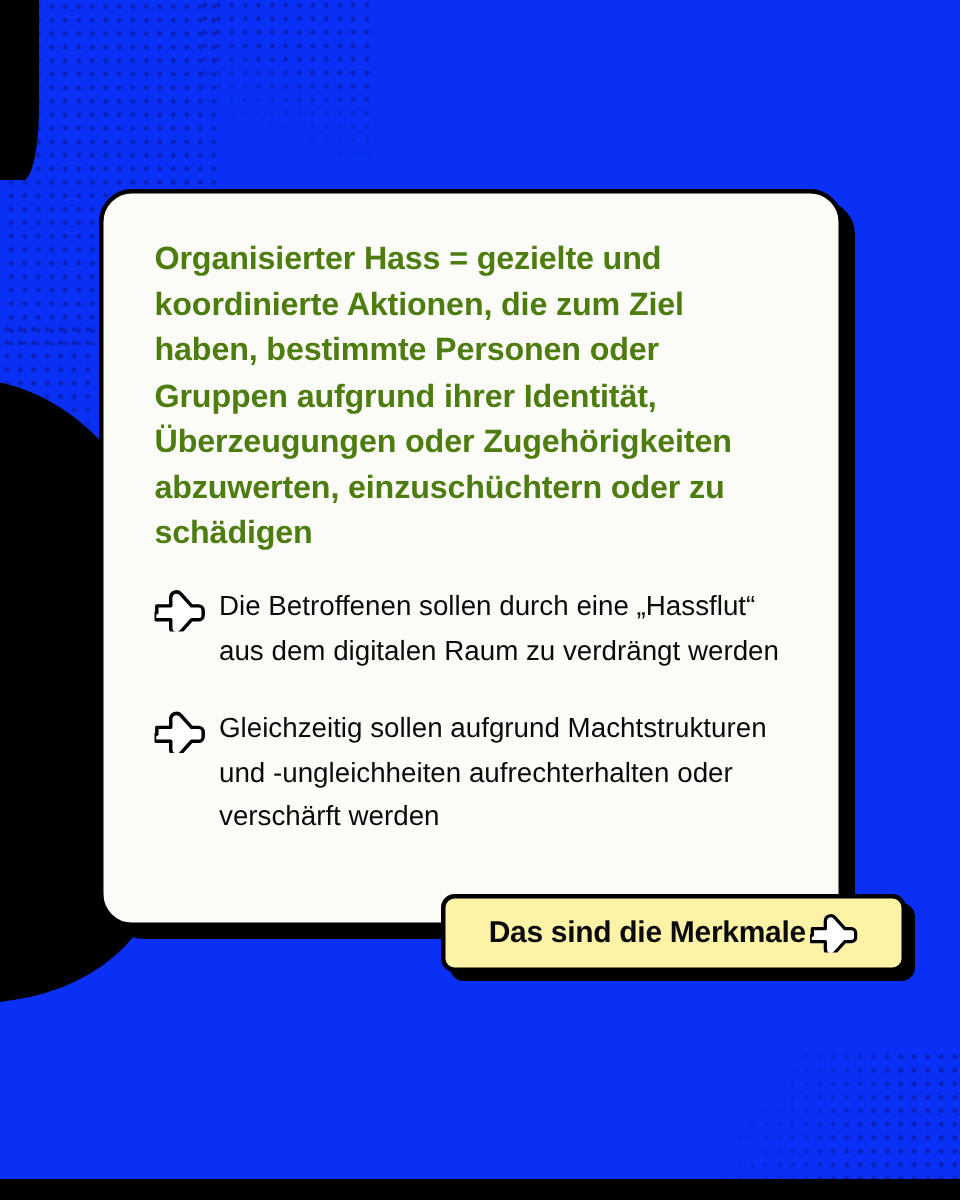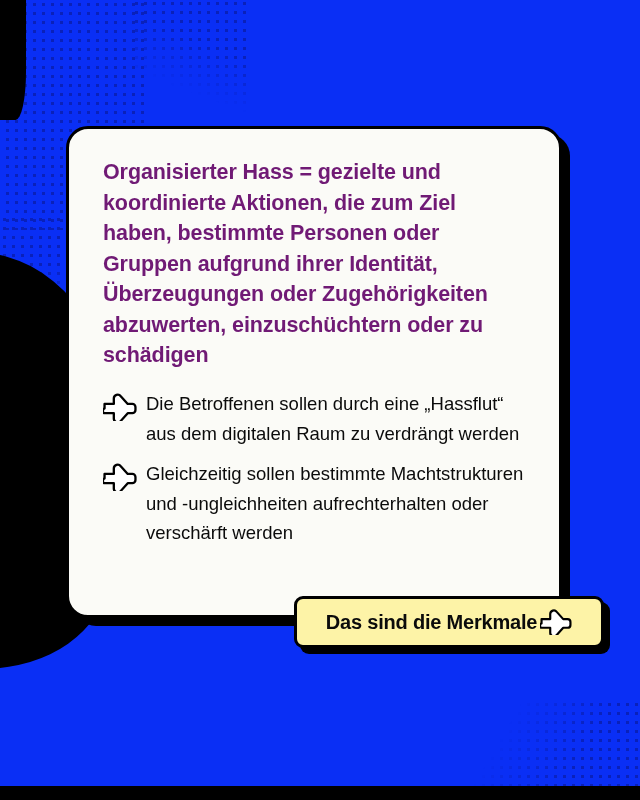--- a/index.html
+++ b/index.html
@@ -94,35 +94,35 @@
     border: 3px solid #000;
     border-radius: 22px;
     box-sizing: border-box;
     padding: 28px 34px 20px 34px;
   }
 
   .headline {
     font-size: 21.5px;
     font-weight: bold;
     line-height: 1.42;
-    color: #701a75;
+    color: #4d7c0f;
     letter-spacing: -0.1px;
     margin: 0 0 18px 0;
   }
 
   .bullets {
     margin: 0;
     padding: 0;
     list-style: none;
   }
   .bullet {
     display: flex;
     align-items: flex-start;
     gap: 9px;
-    margin-bottom: 10px;
+    margin-bottom: 21px;
   }
   .bullet:last-child { margin-bottom: 0; }
   .bullet-text {
     font-size: 18.5px;
     line-height: 1.62;
     color: #0b0b0b;
   }
 
   
   .hand {
@@ -194,21 +194,21 @@
       </span>
       <span class="bullet-text">Die Betroffenen sollen durch eine „Hassflut“ aus dem digitalen Raum zu verdrängt werden</span>
     </li>
 
     <li class="bullet">
       <span class="hand">
         <svg viewBox="0 0 44 36" width="34" height="28" aria-hidden="true">
           <path d="M2 14 h12 V7 a5 5 0 0 1 9-3 l9 10 h6 a4 4 0 0 1 4 4 v4 a4 4 0 0 1 -4 4 h-6 l-9 10 a5 5 0 0 1 -9 -3 v-7 H2 a2 2 0 0 1 -2-2 v-2 a2 2 0 0 1 2-2 z" fill="#ffffff" stroke="#000000" stroke-width="3" stroke-linejoin="round"></path>
         </svg>
       </span>
-      <span class="bullet-text">Gleichzeitig sollen bestimmte Machtstrukturen und -ungleichheiten aufrechterhalten oder verschärft werden</span>
+      <span class="bullet-text">Gleichzeitig sollen aufgrund Machtstrukturen und -ungleichheiten aufrechterhalten oder verschärft werden</span>
     </li>
   </ul>
 </div>
 
 <div class="badge-shadow"></div>
 <div class="badge">
   <span class="badge-label">Das sind die Merkmale</span>
   <span class="hand">
     <svg viewBox="0 0 44 36" width="32" height="26" aria-hidden="true">
       <path d="M2 14 h12 V7 a5 5 0 0 1 9-3 l9 10 h6 a4 4 0 0 1 4 4 v4 a4 4 0 0 1 -4 4 h-6 l-9 10 a5 5 0 0 1 -9 -3 v-7 H2 a2 2 0 0 1 -2-2 v-2 a2 2 0 0 1 2-2 z" fill="#ffffff" stroke="#000000" stroke-width="3" stroke-linejoin="round"></path>

